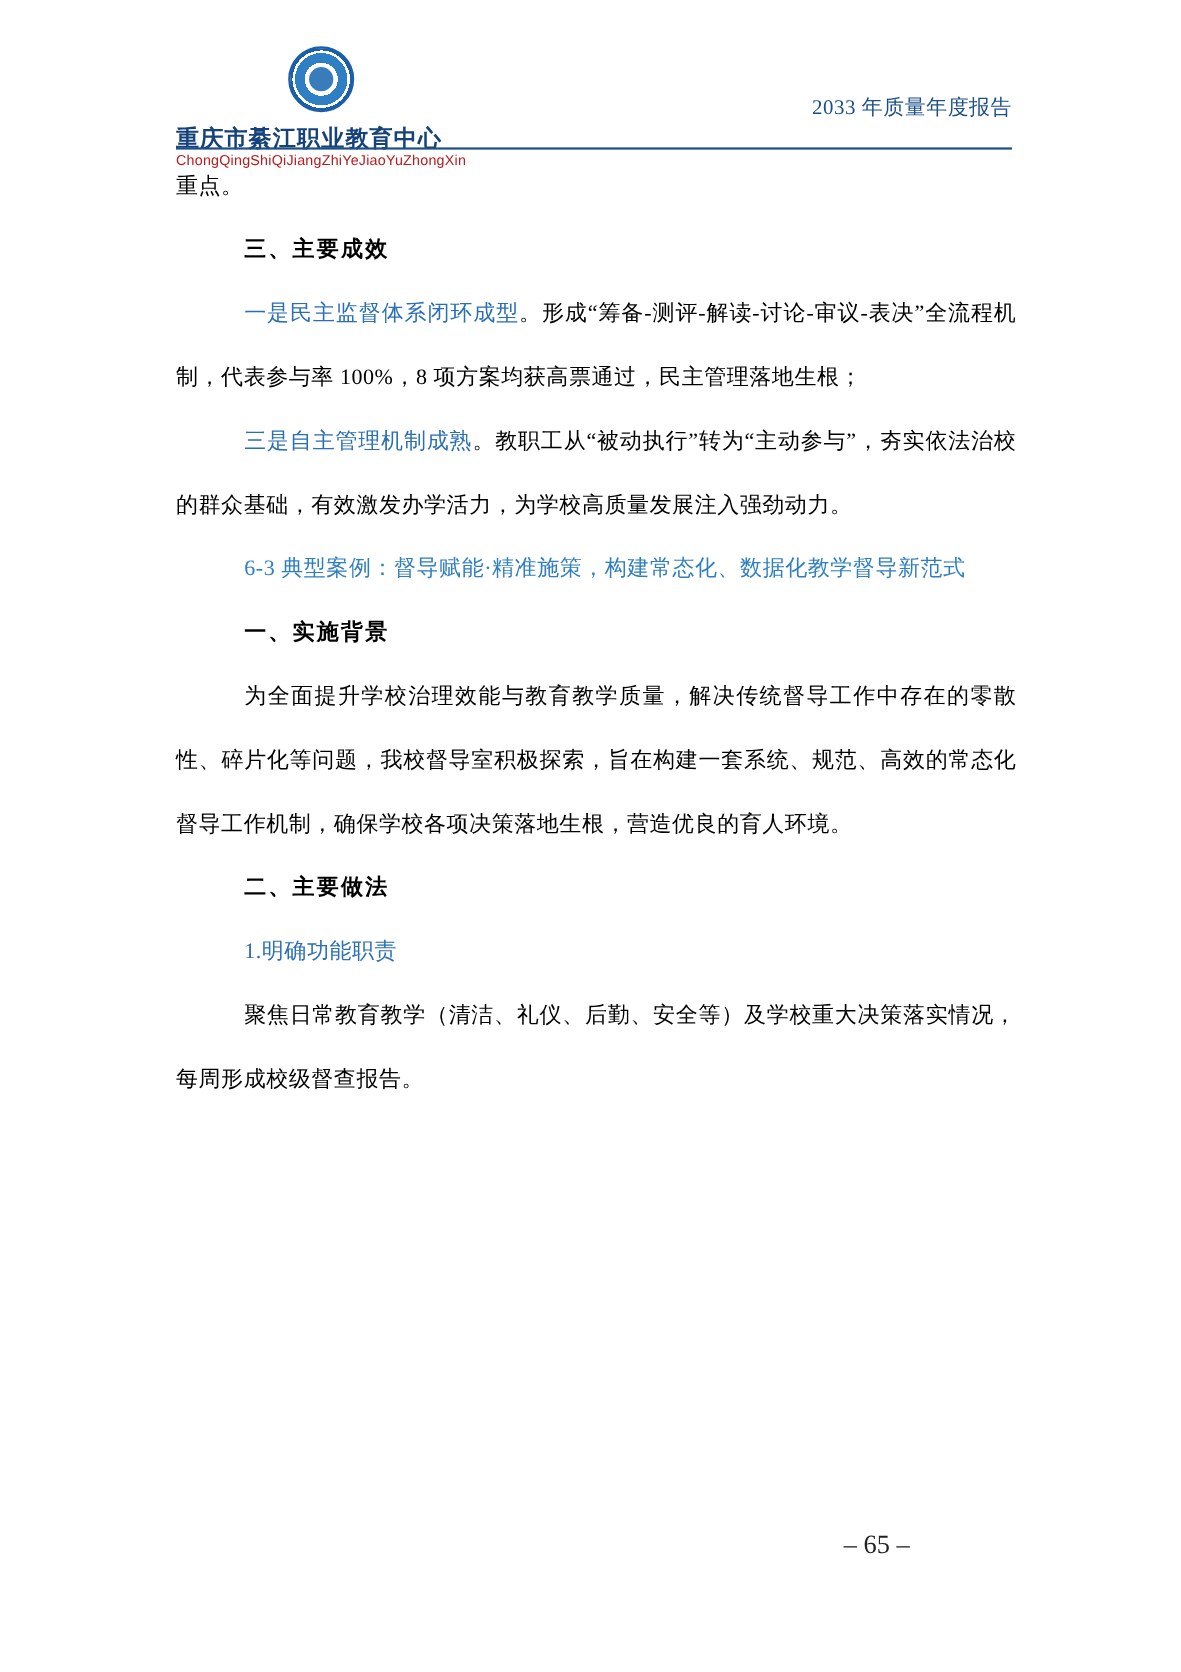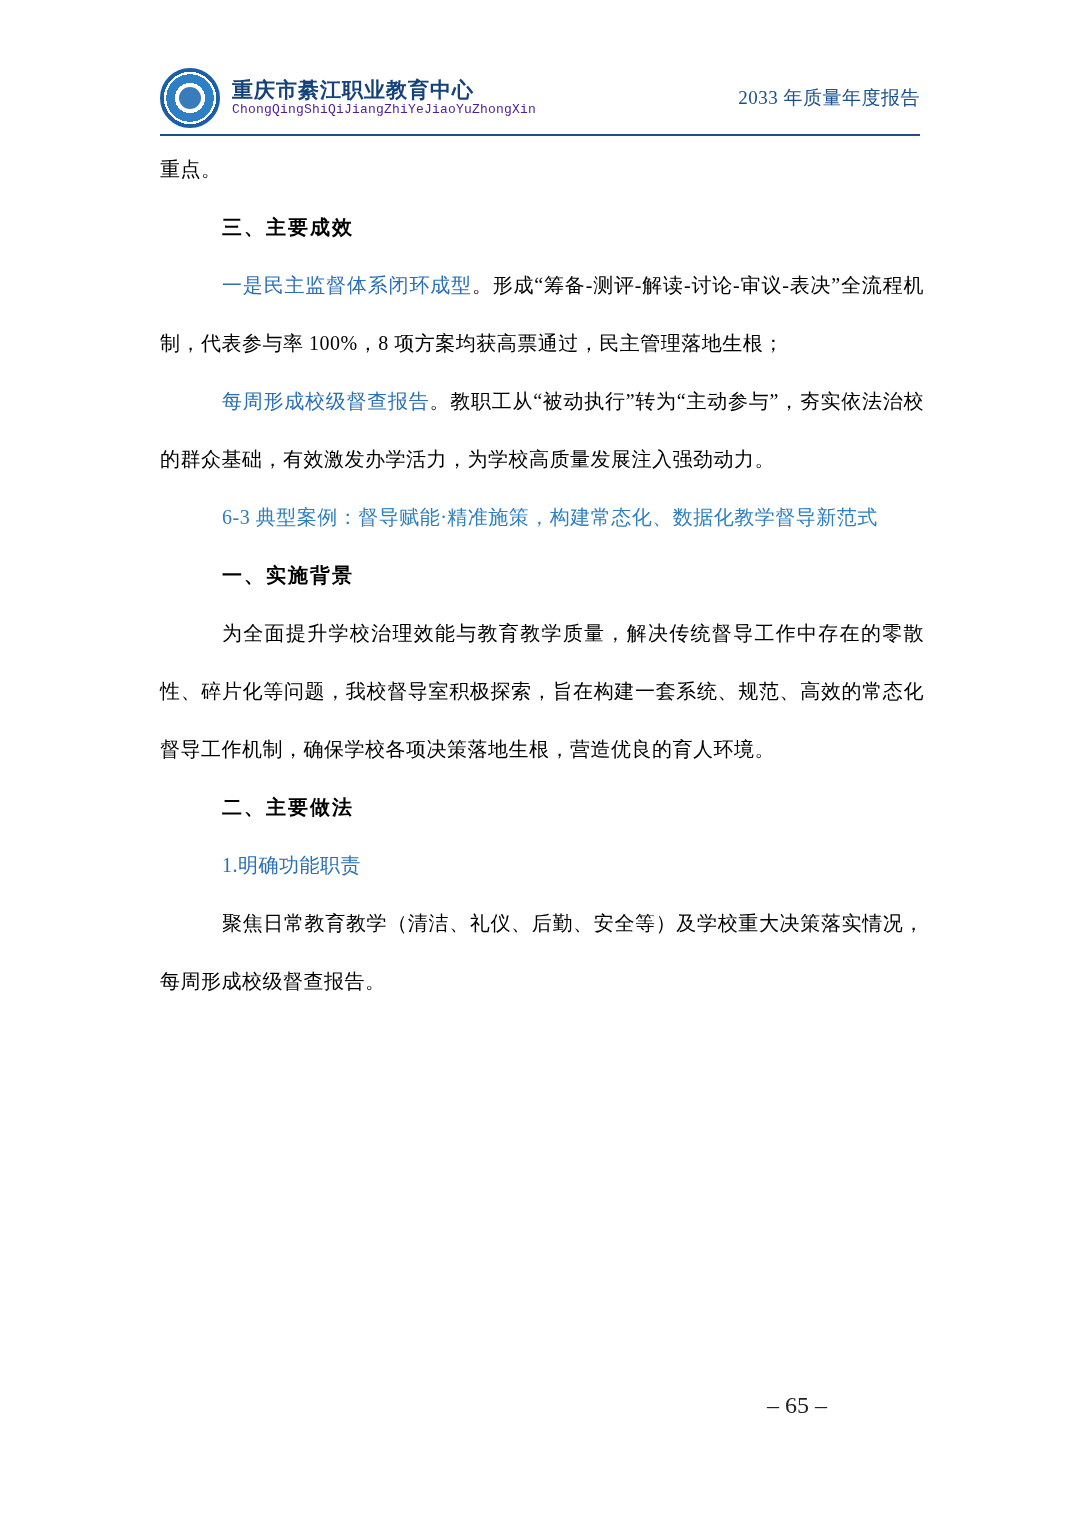--- a/index.html
+++ b/index.html
@@ -28,20 +28,21 @@
     width: 760px;
     height: 72px;
     display: flex;
     align-items: center;
     justify-content: space-between;
   }
   .header-left {
     display: flex;
     align-items: center;
     gap: 12px;
+    flex-direction: column;
   }
   .logo {
     width: 56px;
     height: 56px;
     border-radius: 50%;
     border: 2px solid #1a5fa8;
     background:
        radial-gradient(circle at 50% 50%, #ffffff 0 38%, #2f7fc4 38% 60%, #ffffff 60% 66%, #1a5fa8 66% 100%);
     position: relative;
     flex: 0 0 auto;
@@ -67,23 +68,23 @@
   }
   .school-cn {
     font-size: 21px;
     letter-spacing: 1px;
     color: #16427a;
     font-weight: bold;
     font-family: "Liberation Serif", serif;
   }
   .school-en {
     font-size: 13px;
-    color: #4c1d95;
+    color: #b91c1c;
     letter-spacing: .2px;
-    font-family: Liberation Mono, monospace;
+    font-family: Liberation Sans, sans-serif;
   }
   .header-right {
     font-size: 19px;
     color: #1a4f8a;
     letter-spacing: .5px;
     white-space: nowrap;
   }
   .header-rule {
     position: absolute;
     left: 160px;
@@ -167,21 +168,21 @@
 
   <div class="content">
 
     <p class="hang">重点。</p>
 
     <p class="bold-head">三、主要成效</p>
 
     <p class="indent"><span class="blue">一是民主监督体系闭环成型</span><span>。形成“筹备-测评-解读-讨论-审议-表决”全流程机制，代表参与率 100%，8 项方案均获高票通过，民主管理落地生根；</span></p>
 
 
-    <p class="indent"><span class="blue">每周形成校级督查报告</span><span>。教职工从“被动执行”转为“主动参与”，夯实依法治校的群众基础，有效激发办学活力，为学校高质量发展注入强劲动力。</span></p>
+    <p class="indent"><span class="blue">三是自主管理机制成熟</span><span>。教职工从“被动执行”转为“主动参与”，夯实依法治校的群众基础，有效激发办学活力，为学校高质量发展注入强劲动力。</span></p>
 
     <p class="blue-head">6-3 典型案例：督导赋能·精准施策，构建常态化、数据化教学督导新范式</p>
 
     <p class="bold-head">一、实施背景</p>
 
     <p class="indent">为全面提升学校治理效能与教育教学质量，解决传统督导工作中存在的零散性、碎片化等问题，我校督导室积极探索，旨在构建一套系统、规范、高效的常态化督导工作机制，确保学校各项决策落地生根，营造优良的育人环境。</p>
 
     <p class="bold-head">二、主要做法</p>
 
     <p class="sub-blue"><span class="num blue">1.</span><span class="blue">明确功能职责</span></p>

